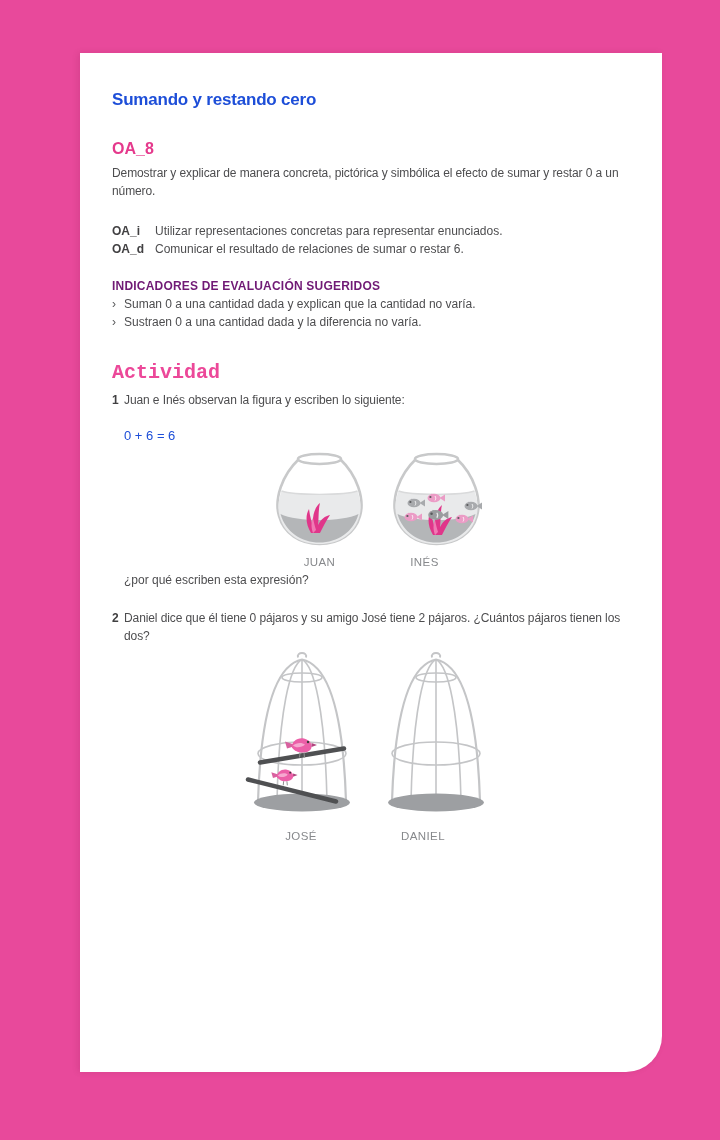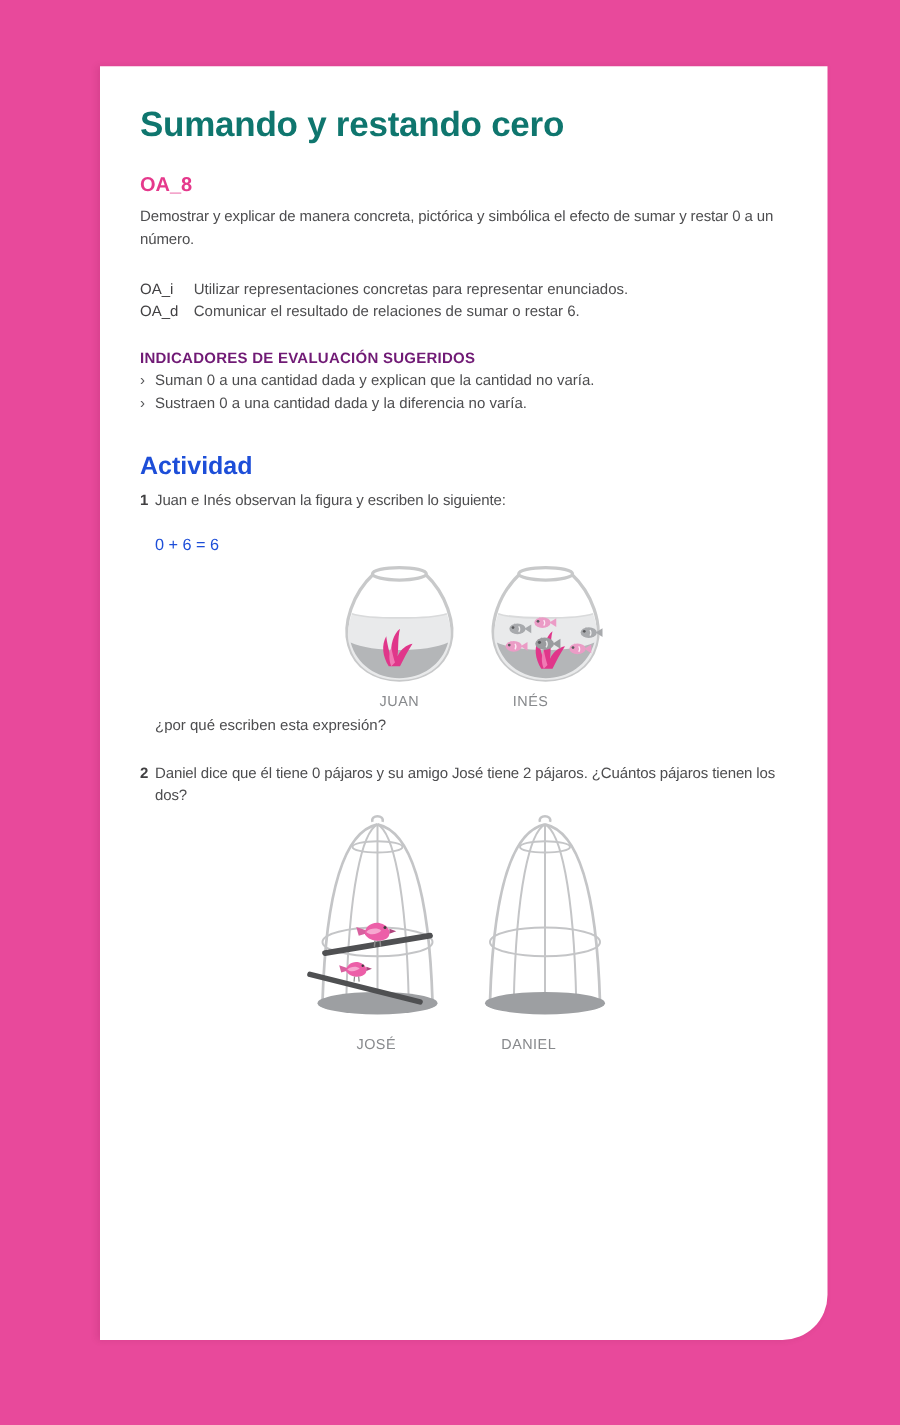--- a/index.html
+++ b/index.html
@@ -9,37 +9,37 @@
     font-family:"Liberation Sans", sans-serif;
     -webkit-font-smoothing:antialiased;
   }
   .sheet{
     position:absolute;left:80px;top:53px;width:582px;height:1019px;
     background:#ffffff;border-radius:0 0 36px 0;
     box-shadow:-2px 0 6px rgba(100,0,50,0.12);
   }
   .content{padding:33px 38px 0 32px;color:#4d4d4f;font-size:12px;line-height:18px;}
   .page-title{
-    margin:0 0 26px 0;font-size:28px;line-height:28px;font-weight:bold;
-    color:#0f766e;letter-spacing:-0.2px;
+    margin:0 0 26px 0;font-size:17px;line-height:28px;font-weight:bold;
+    color:#1d4ed8;letter-spacing:-0.2px;
   }
   .oa-heading{
     margin:0 0 6px 0;font-size:16px;line-height:18px;font-weight:bold;color:#e5398c;
   }
   .oa-desc{margin:0 0 22px 0;max-width:516px;letter-spacing:-0.1px;}
   .oa-row{display:flex;margin:0;}
-  .oa-code{font-weight:normal;color:#414042;width:43px;flex:0 0 43px;}
+  .oa-code{font-weight:bold;color:#414042;width:43px;flex:0 0 43px;}
   .indicators-heading{
     margin:19px 0 0 0;font-size:12px;line-height:18px;font-weight:bold;
     color:#701a75;letter-spacing:0.2px;
   }
   .bullet-row{display:flex;}
   .bullet-char{width:12px;flex:0 0 12px;color:#58595b;}
   .activity-heading{
-    margin:30px 0 6px 0;font-size:20px;line-height:24px;font-weight:bold;color:#1d4ed8;
+    margin:30px 0 6px 0;font-size:20px;line-height:24px;font-weight:bold;color:#ec4899;font-family:Liberation Mono, monospace;
   }
   .item-row{display:flex;}
   .item-num{font-weight:bold;color:#414042;width:12px;flex:0 0 12px;}
   .item-text{max-width:500px;letter-spacing:-0.1px;}
   .equation{margin:18px 0 0 12px;font-size:13px;color:#1d4ed8;}
   .figure-bowls{margin:6px 0 0 155px;display:flex;gap:12px;height:96px;}
   .figure-bowl-labels{display:flex;margin:6px 0 0 155px;width:222px;height:14px;}
   .figure-bowl-labels .flabel{width:105px;text-align:center;}
   .flabel{color:#87898c;font-size:11.5px;letter-spacing:0.4px;}
   .followup{margin:4px 0 0 12px;}

